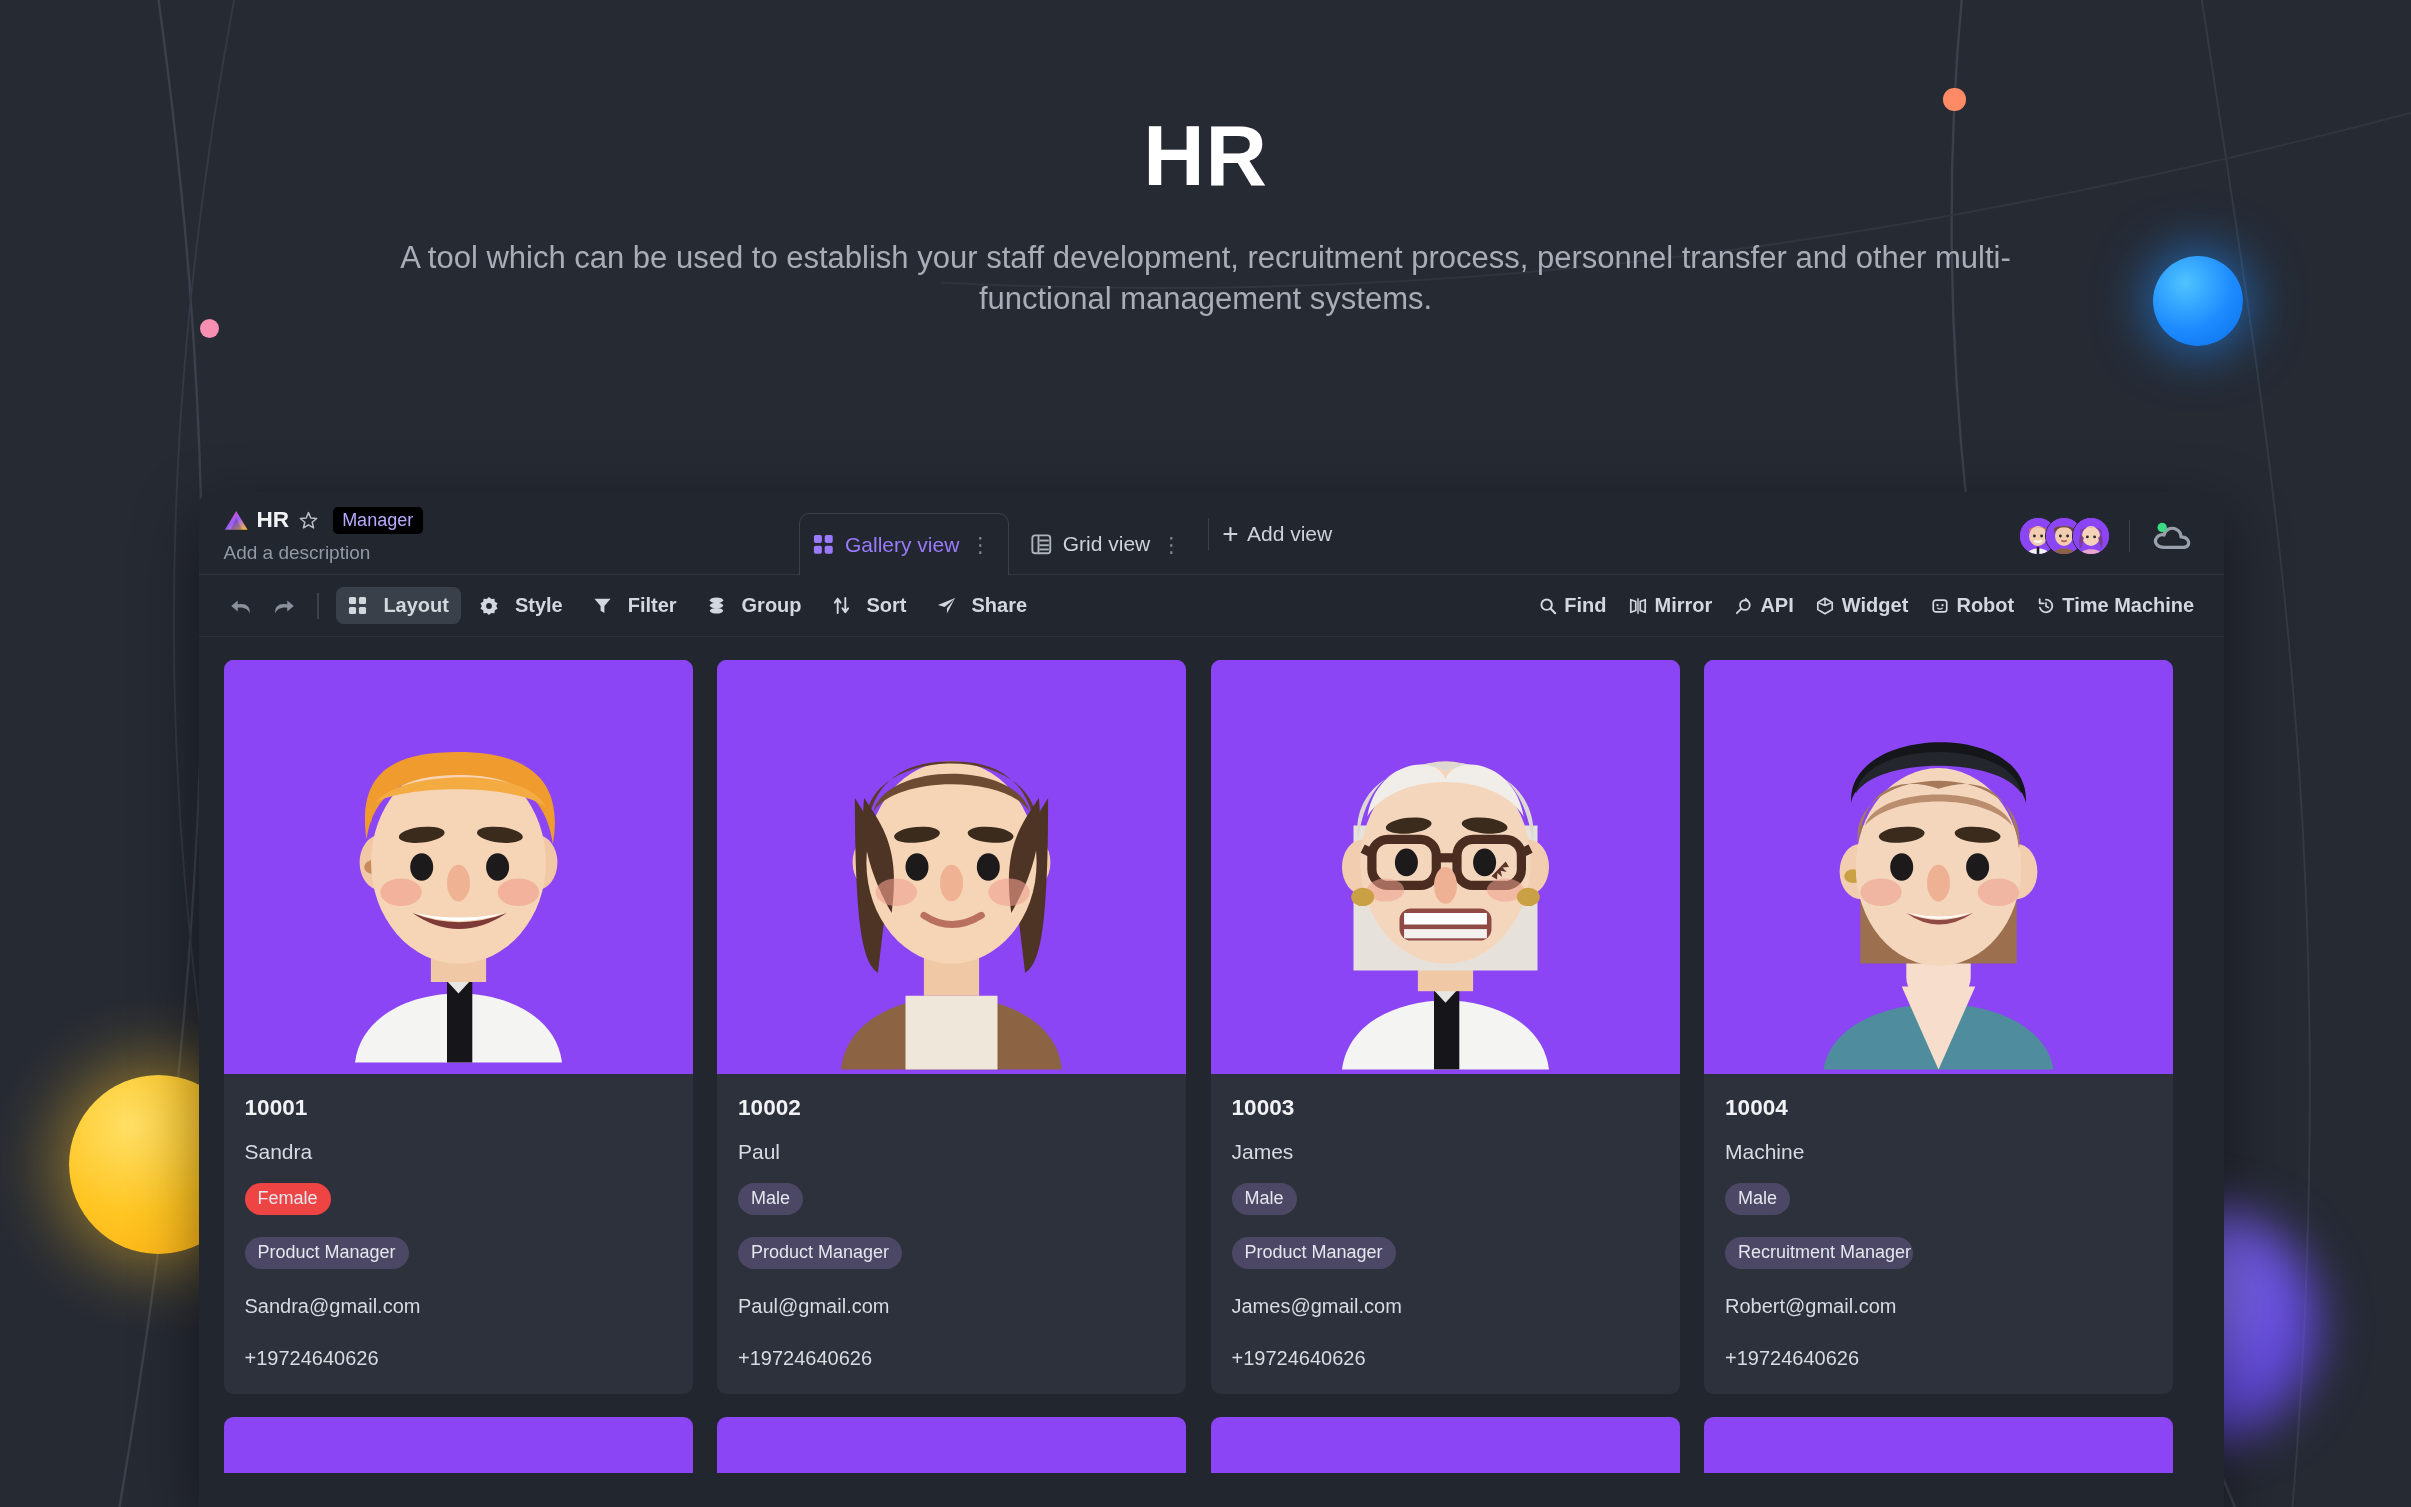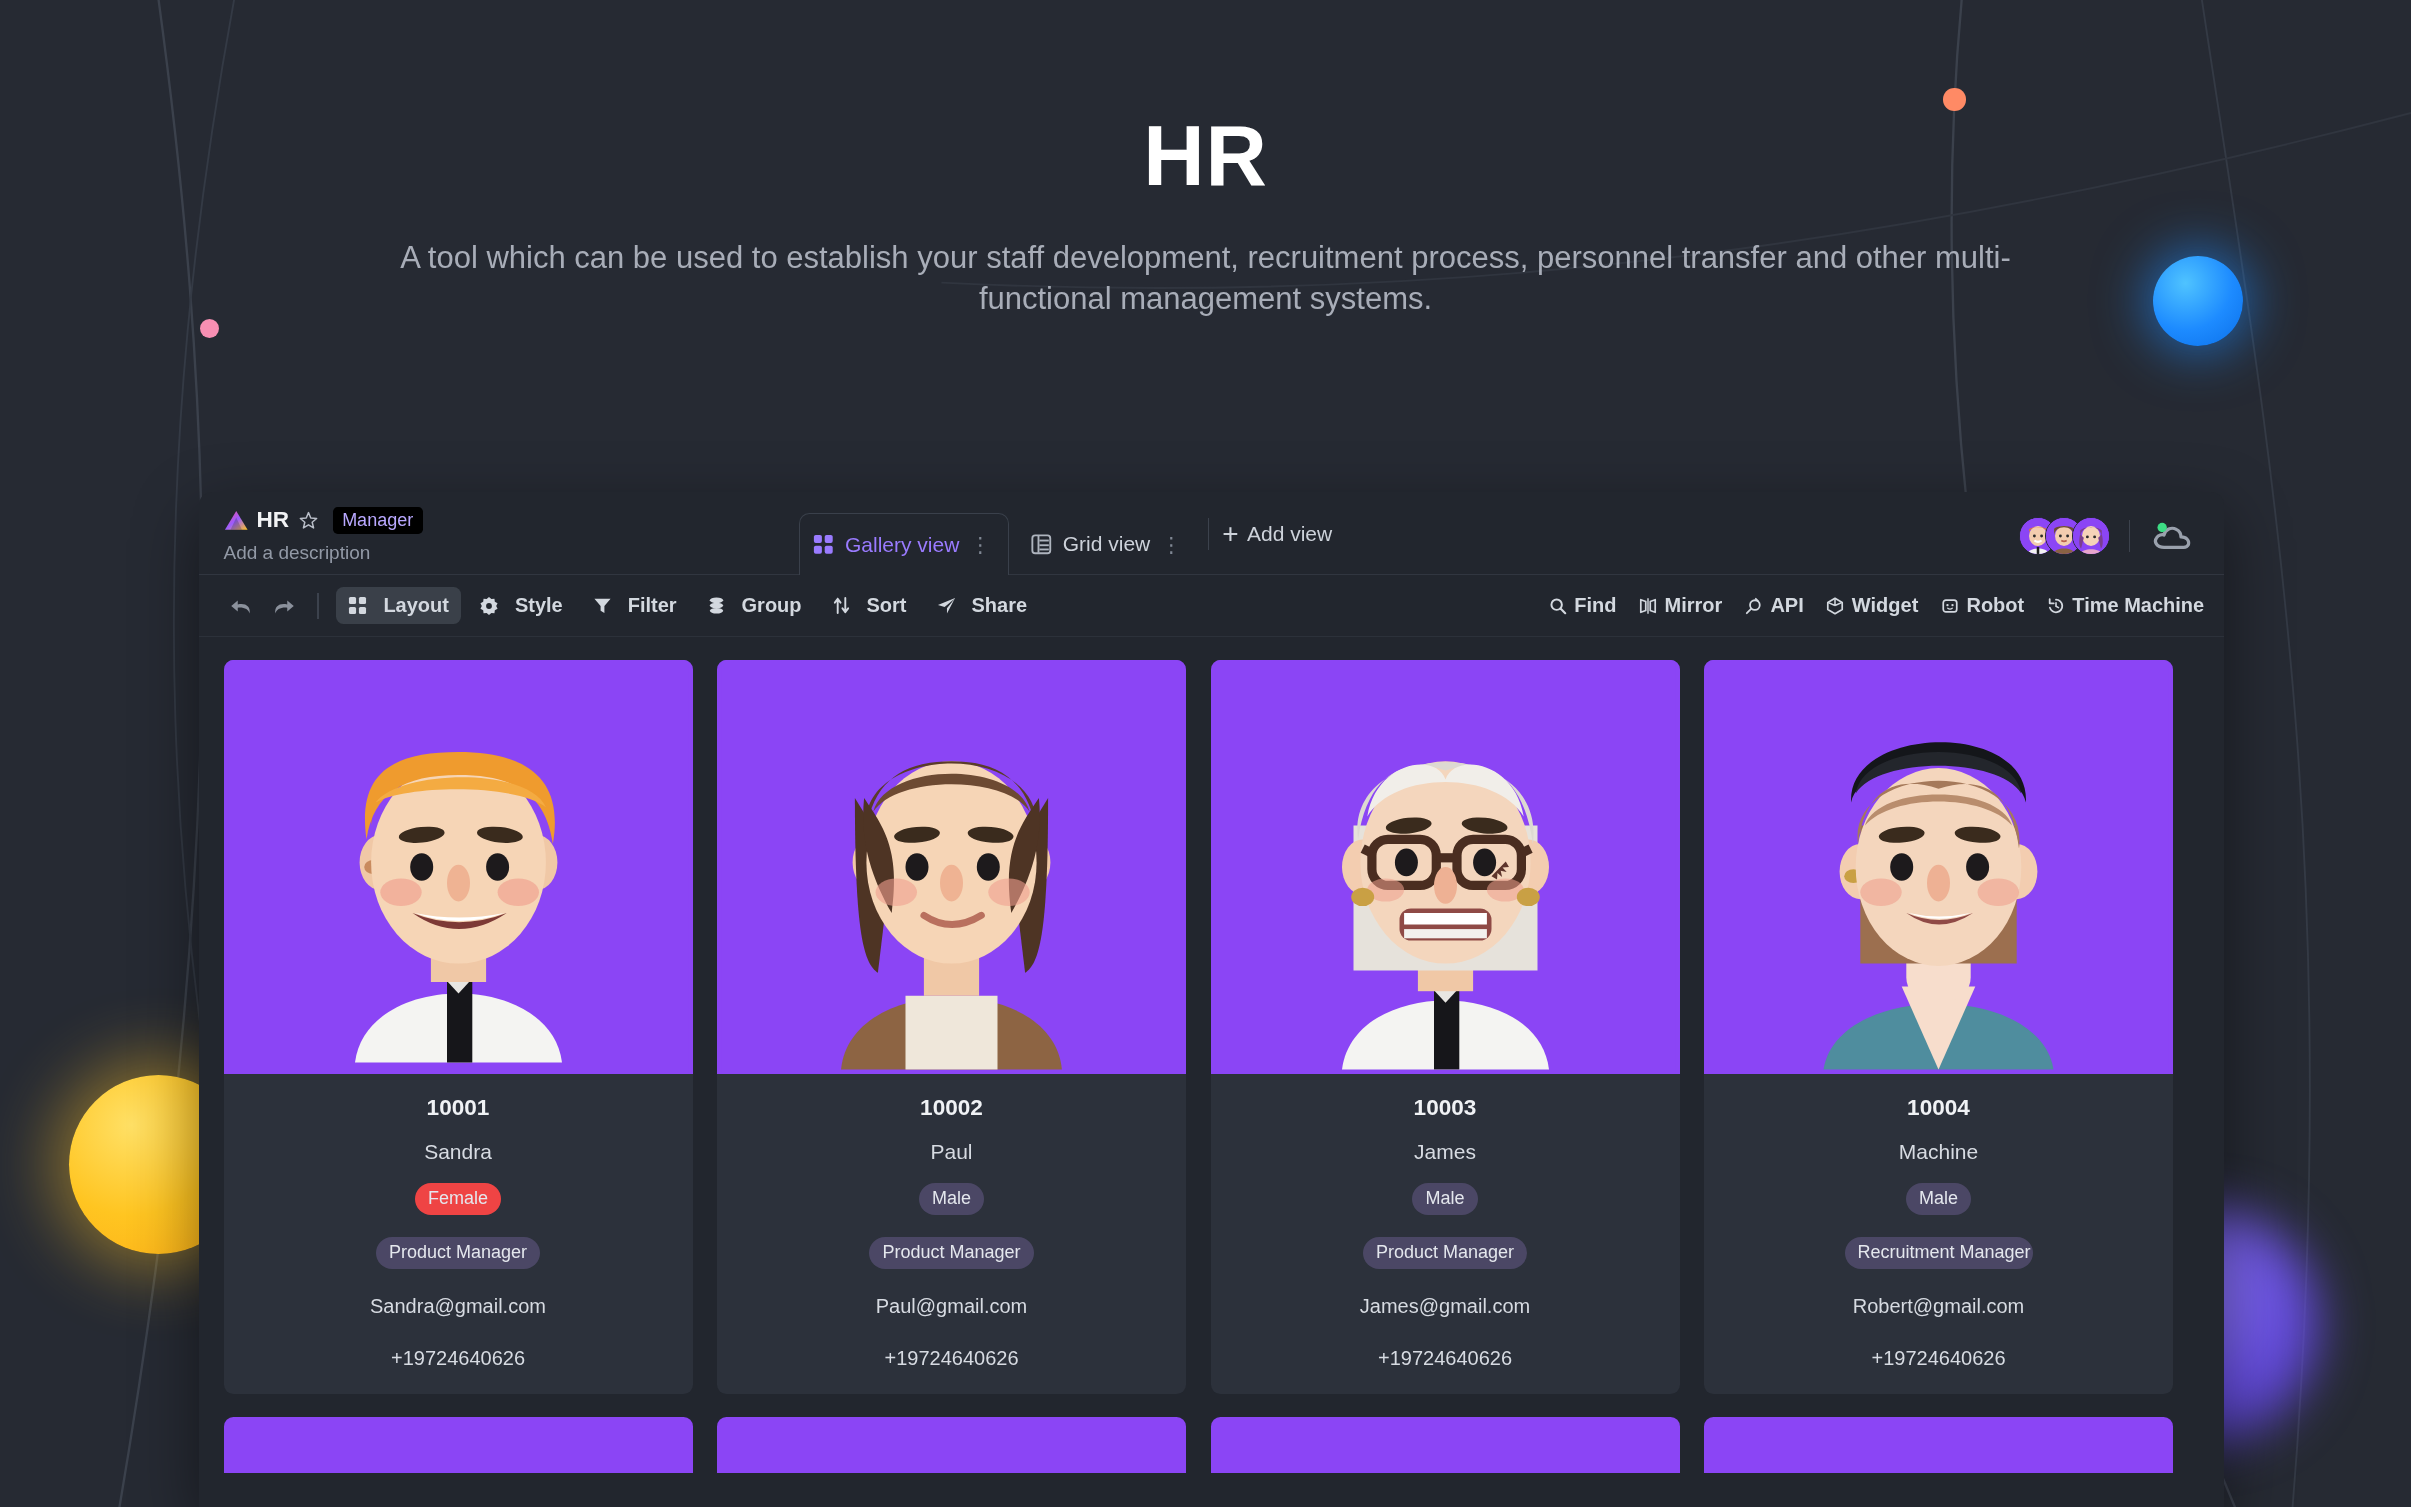--- a/index.html
+++ b/index.html
@@ -98,28 +98,28 @@
   .tool-ico{ display:inline-flex; align-items:center; justify-content:center; }
   .undo-redo{ display:flex; gap:11.3px; align-items:center; }
   .hist-btn{ width:32px; height:32px; display:flex; align-items:center; justify-content:center; cursor:pointer; }
   #tool-divider{ width:1.9px; height:26px; background:#3c424d; margin:0 17px; }
   #tools-left{ display:flex; align-items:center; gap:5.6px; }
   .tool-item{
     display:flex; align-items:center; gap:16px; padding:6.6px 12.2px; border-radius:7.5px;
     font-size:20px; color:#d3d8df; font-weight:bold; cursor:pointer; white-space:nowrap;
   }
   .tool-item.active{ background:#3a4049; }
-  #tools-right{ position:absolute; right:16px; display:flex; align-items:center; gap:15px; }
+  #tools-right{ position:absolute; right:26px; display:flex; align-items:center; gap:15px; }
   #tools-right .tool-item{ font-weight:bold; gap:7.5px; padding:6.6px 3.8px; }
 
   
   #cards-area{ padding:22.6px 24.5px 0 24.5px; display:flex; gap:24.5px; flex-wrap:wrap; }
   .person-card{
     width:469px; background:#2c313b; border-radius:9.4px; overflow:hidden;
-    display:flex; flex-direction:column;text-align:center;
+    display:flex; flex-direction:column;
   }
   .card-photo{ width:469px; height:414px; background:#8b45f5; position:relative; overflow:hidden; }
   .card-photo svg{ position:absolute; left:0; top:0; width:100%; height:100%; }
   .card-body{ padding:21px 21px 24.5px 21px; }
   .card-id{ font-size:22.6px; font-weight:bold; color:#f0f2f5; }
   .card-name{ font-size:21px; color:#d7dbe2; margin-top:19px; }
   .chip{
     display:inline-block; max-width:179px; overflow:hidden; white-space:nowrap;
     font-size:18px; padding:5.6px 13px; border-radius:19px; margin-top:19px;
     color:#e4e7ed;

